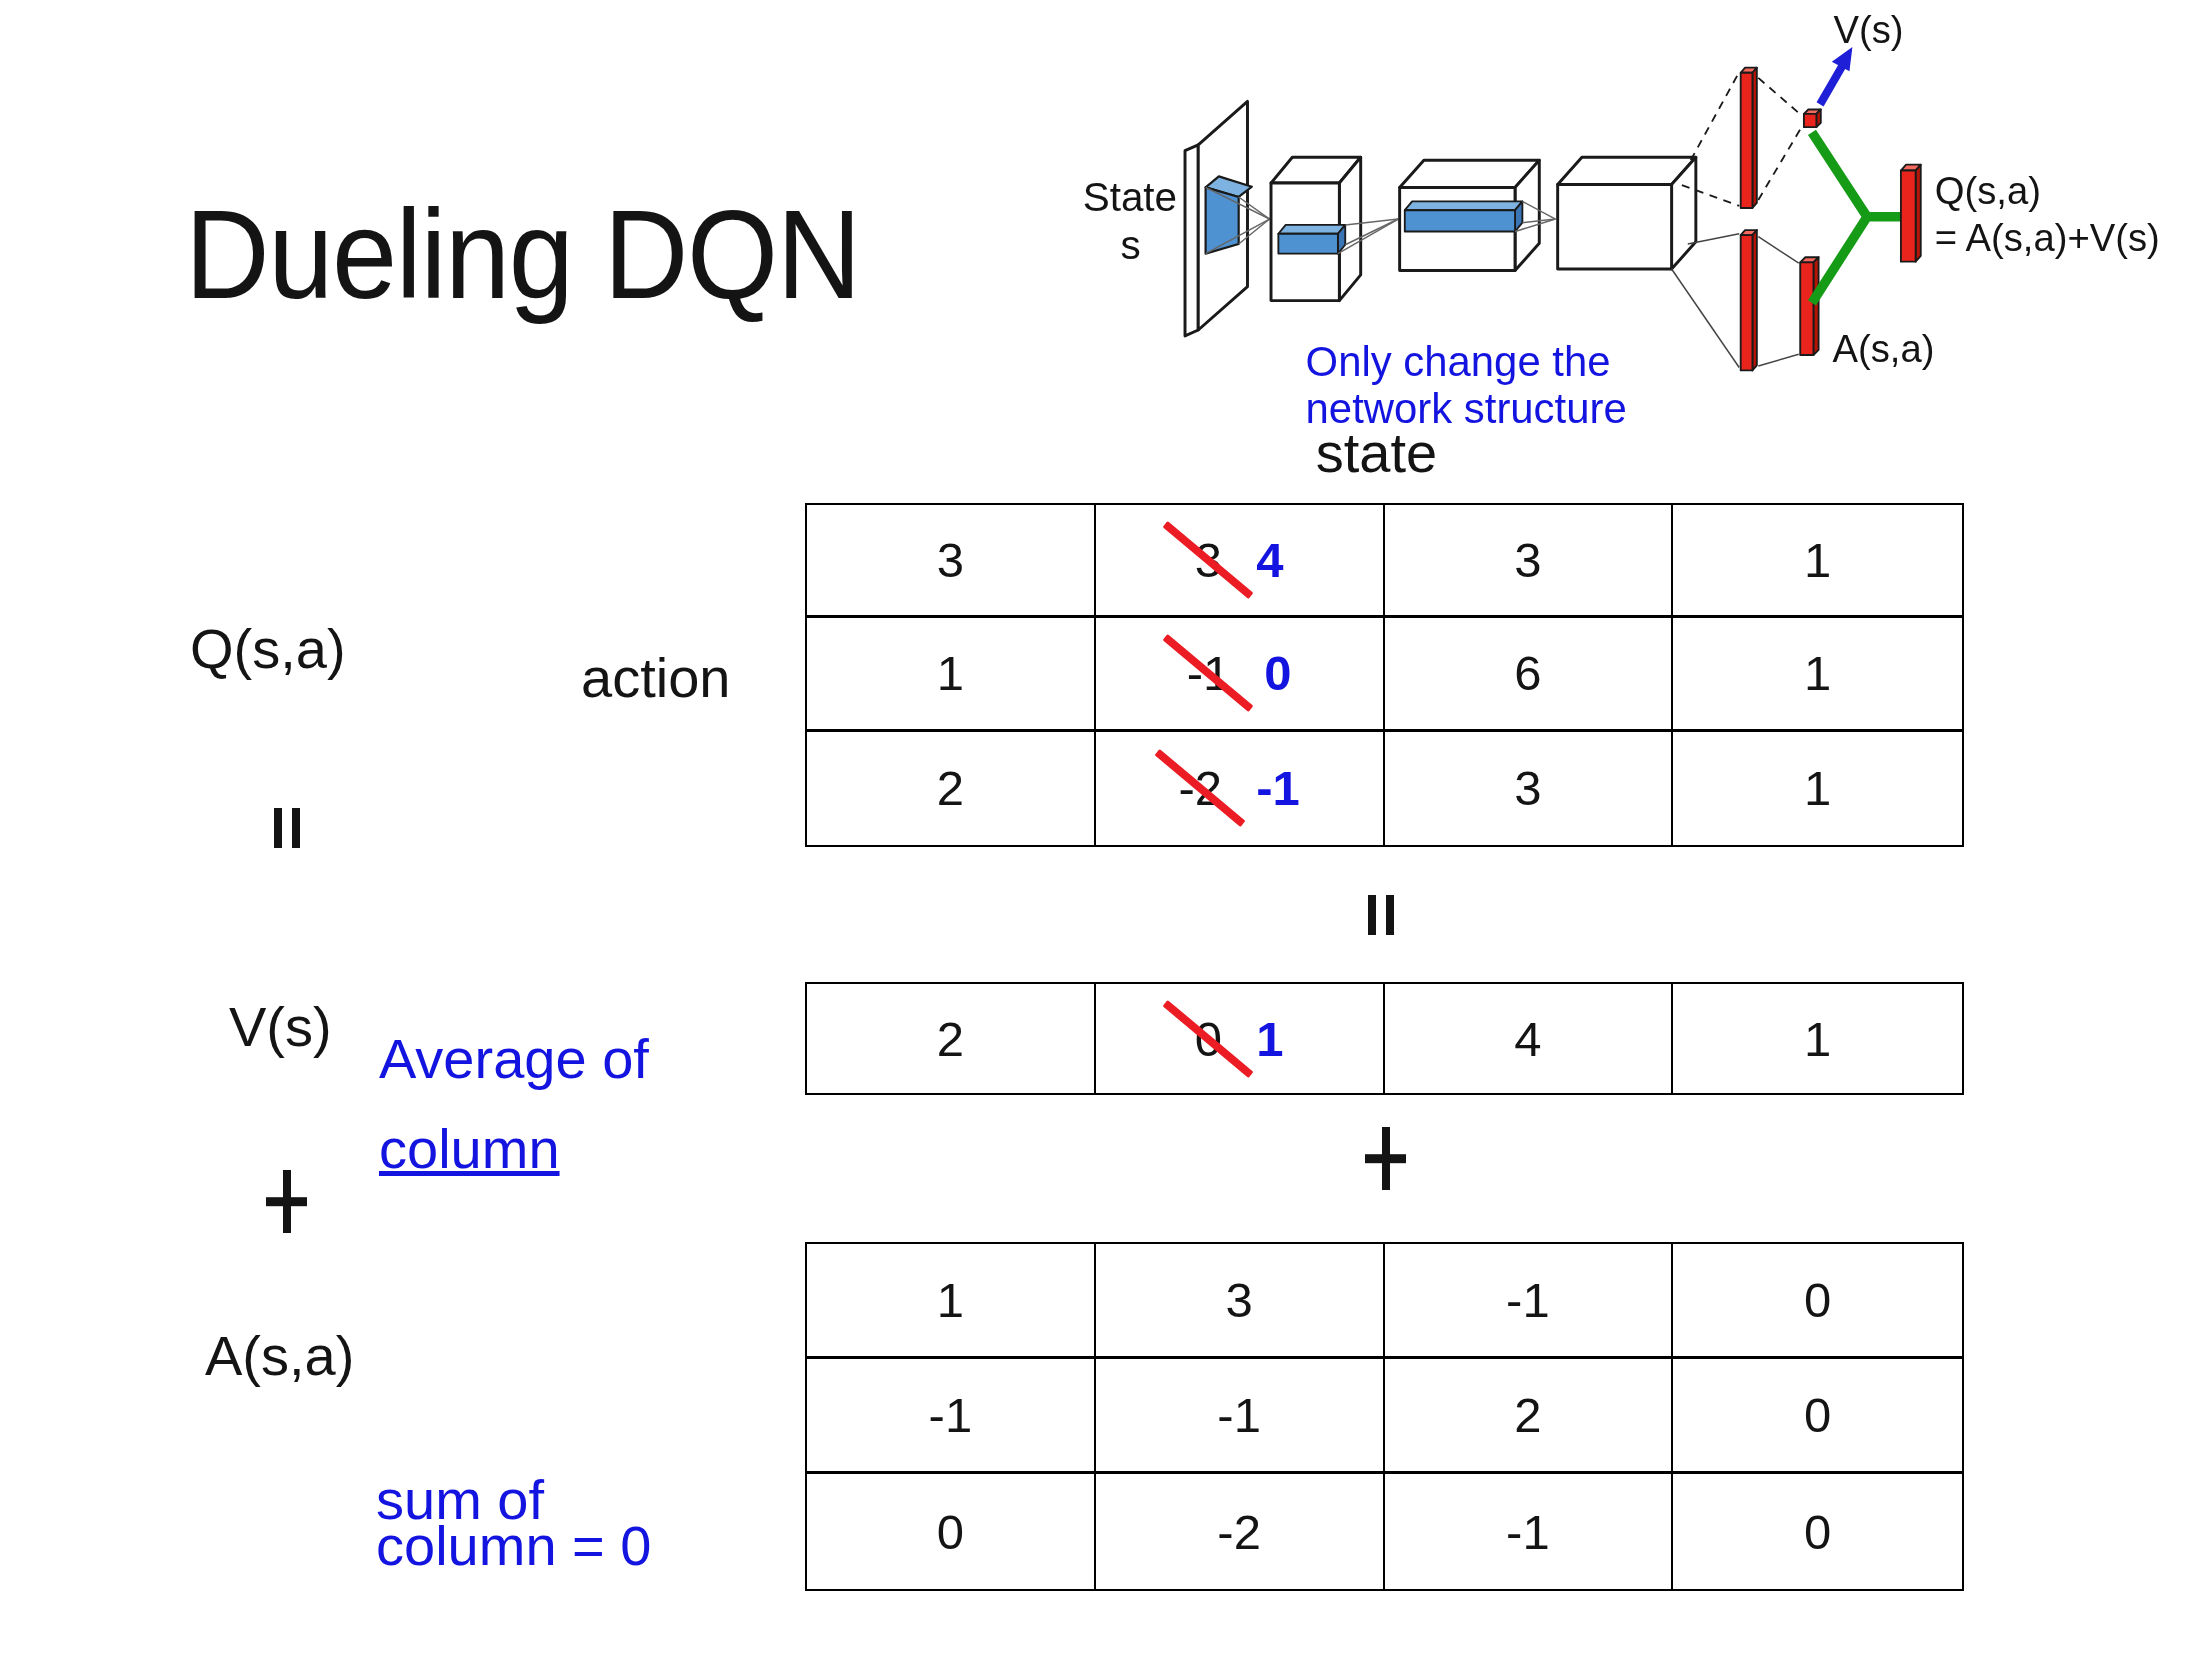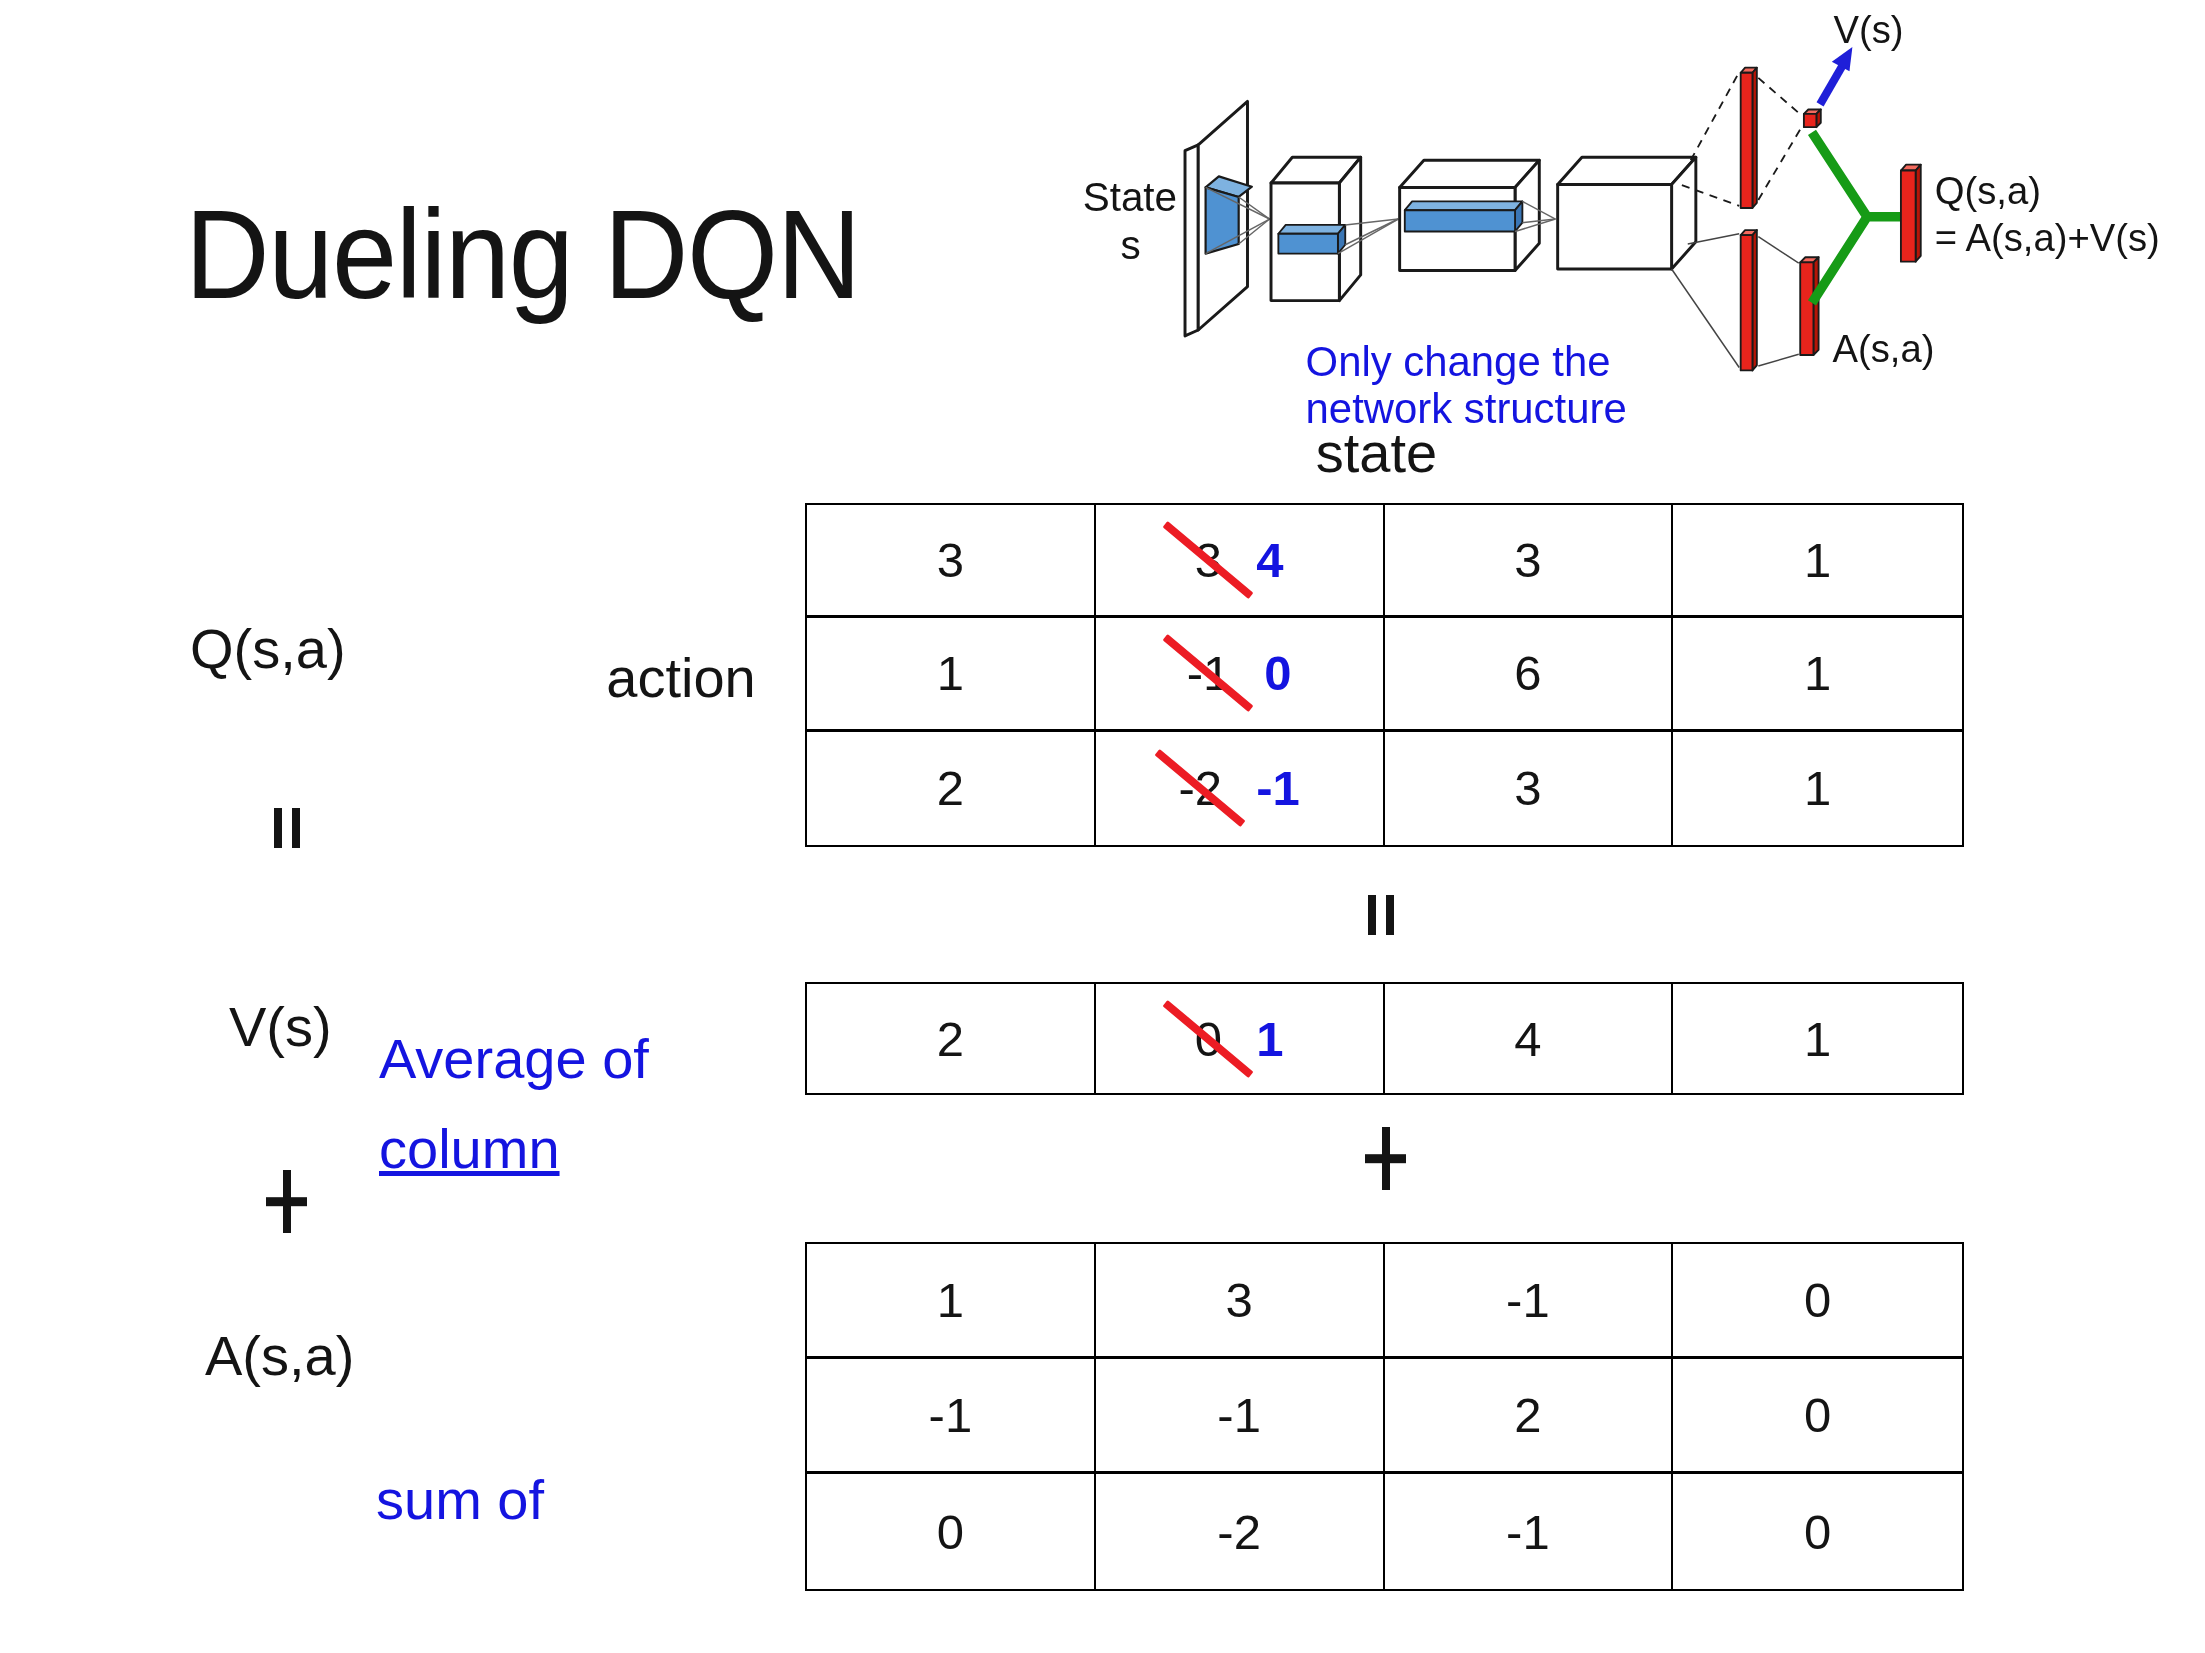--- a/index.html
+++ b/index.html
@@ -167,23 +167,24 @@
 
   <div class="lbl" style="left:190px;top:616px;">Q(s,a)</div>
   <div class="vequals" style="left:274px;top:808px;"></div>
   <div class="lbl" style="left:229px;top:994px;">V(s)</div>
   <div class="plus" style="left:266px;top:1170px;"></div>
   <div class="lbl" style="left:205px;top:1323px;">A(s,a)</div>
 
   <div class="lbl blue" style="left:379px;top:1026px;">Average of</div>
   <div class="lbl blue" style="left:379px;top:1116px;text-decoration:underline;">column</div>
   <div class="lbl blue" style="left:376px;top:1467px;">sum of</div>
+  <div class="lbl blue" style="left:376px;top:1513px;">column = 0</div>
 
   <div class="lbl" style="left:1303px;top:420px;width:147px;text-align:center;">state</div>
-  <div class="lbl" style="left:581px;top:645px;width:200px;text-align:center;">action</div>
+  <div class="lbl" style="left:581px;top:645px;width:200px;text-align:left;">action</div>
 
   <div class="vequals" style="left:1368px;top:895px;"></div>
   <div class="plus" style="left:1365px;top:1127px;"></div>
 
   <div id="q-table" class="mtable" style="top:503px;height:344px;grid-template-rows:repeat(3,1fr);">
       <div class="cell">
         <span>3</span>
       </div>
       <div class="cell">
         <span class="old">3<span class="strike"></span></span>

